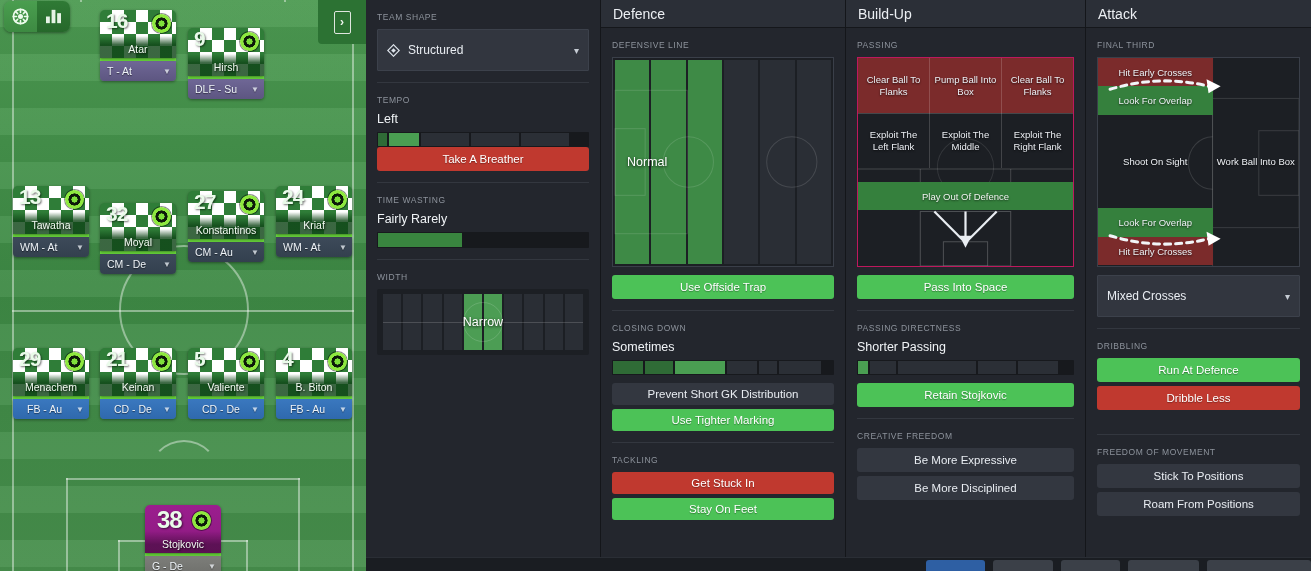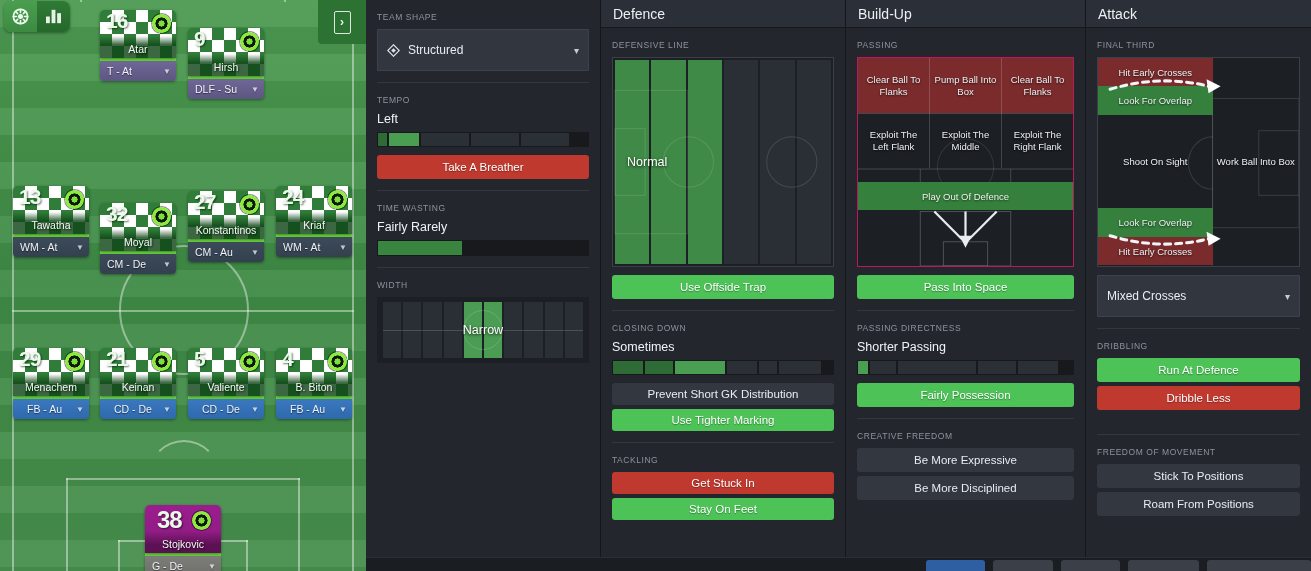--- a/index.html
+++ b/index.html
@@ -377,21 +377,21 @@
 
         <div class="sec-label">TEMPO</div>
         <div class="val-text">Left</div>
         <div class="segbar" id="tempo-bar">
             <i style="width: 9px; background: rgb(47, 107, 54);"></i>
             <i style="width: 30px; background: rgb(74, 158, 82);"></i>
             <i style="width: 48px; background: rgb(43, 47, 54);"></i>
             <i style="width: 48px; background: rgb(43, 47, 54);"></i>
             <i style="width: 48px; background: rgb(43, 47, 54);"></i>
           </div>
-        <div class="btn red tall" style="margin-top:8px;">Take A Breather</div>
+        <div class="btn red tall" style="">Take A Breather</div>
         <div class="divider"></div>
 
         <div class="sec-label">TIME WASTING</div>
         <div class="val-text">Fairly Rarely</div>
         <div class="fillbar">
           <i id="tw-fill" style="width: 40%;"></i>
         </div>
         <div class="divider"></div>
 
         <div class="sec-label">WIDTH</div>
@@ -510,21 +510,21 @@
 
         <div class="sec-label">PASSING DIRECTNESS</div>
         <div class="val-text">Shorter Passing</div>
         <div class="segbar" id="pd-bar">
             <i style="width: 10px; background: rgb(74, 158, 82);"></i>
             <i style="width: 26px; background: rgb(43, 47, 54);"></i>
             <i style="width: 78px; background: rgb(43, 47, 54);"></i>
             <i style="width: 38px; background: rgb(43, 47, 54);"></i>
             <i style="width: 40px; background: rgb(43, 47, 54);"></i>
           </div>
-        <div class="btn green tall" style="margin-top:8px;">Fairly Possession</div>
+        <div class="btn green tall" style="margin-top:8px;">Retain Stojkovic</div>
         <div class="divider"></div>
 
         <div class="sec-label">CREATIVE FREEDOM</div>
         <div class="btn grey tall">Be More Expressive</div>
         <div class="btn grey tall">Be More Disciplined</div>
       </div>
     </div>
 
     <div class="col col-att">
       <div class="colhead">Attack</div>

